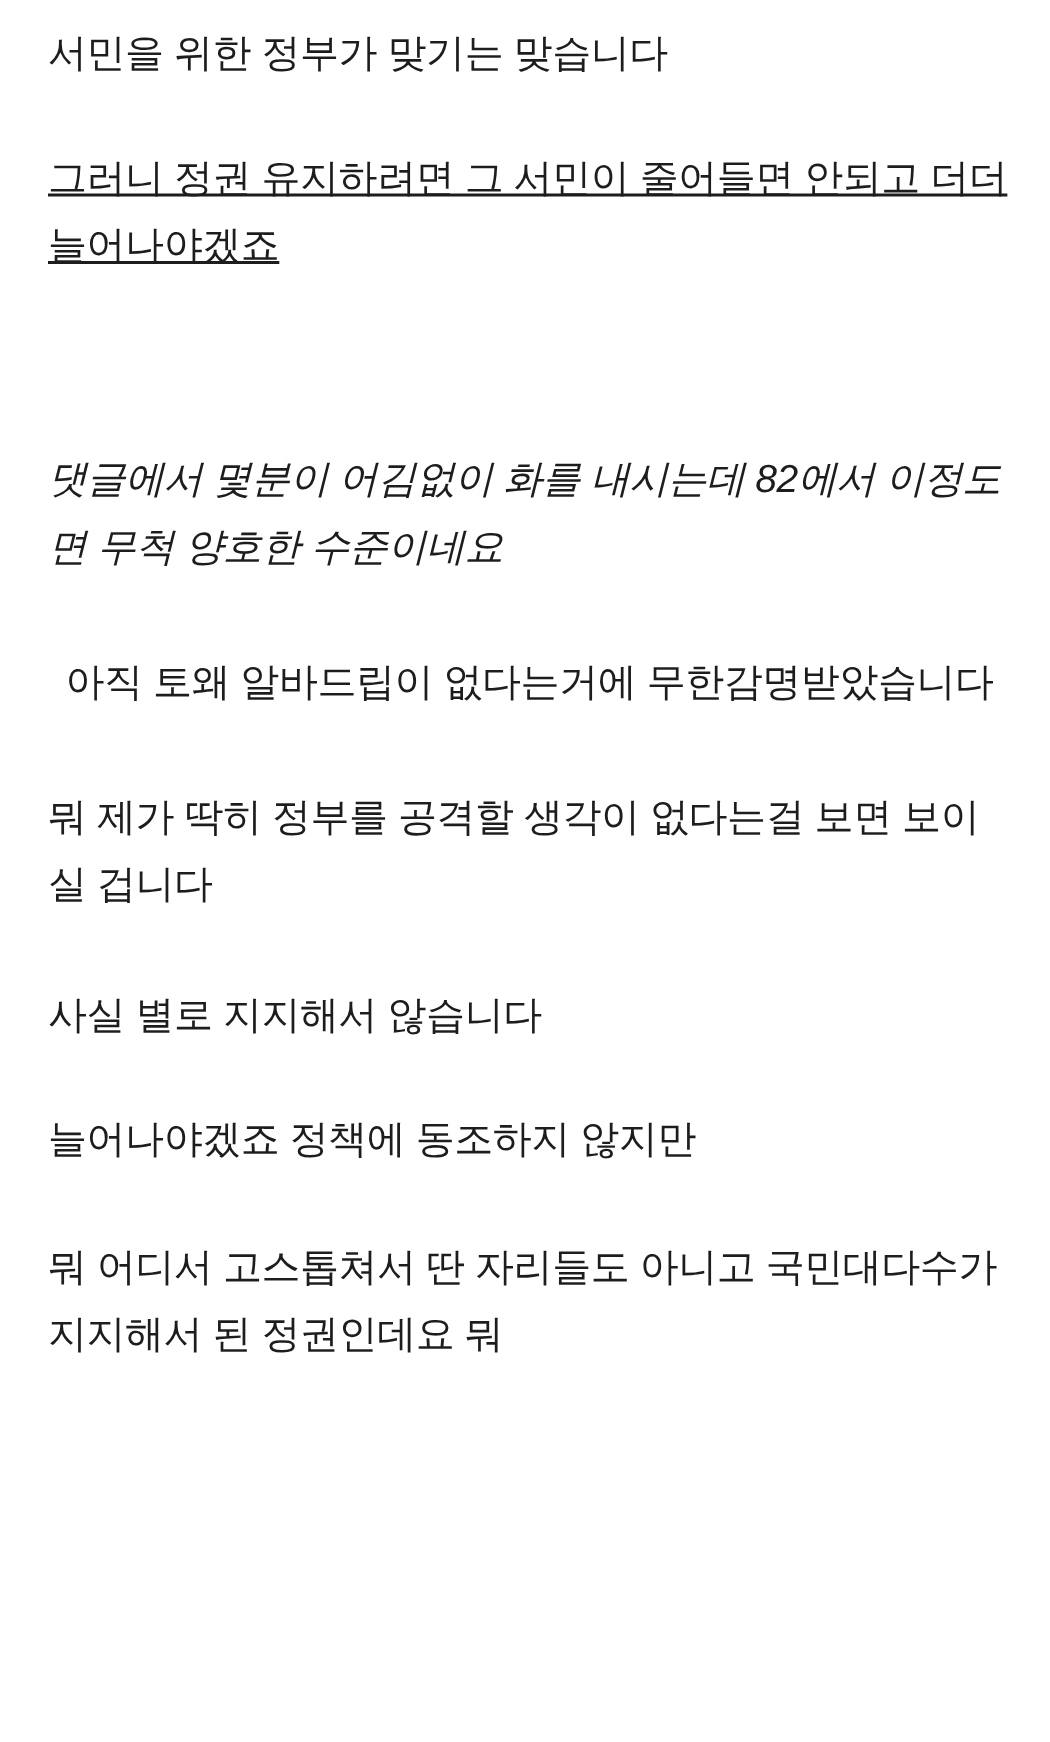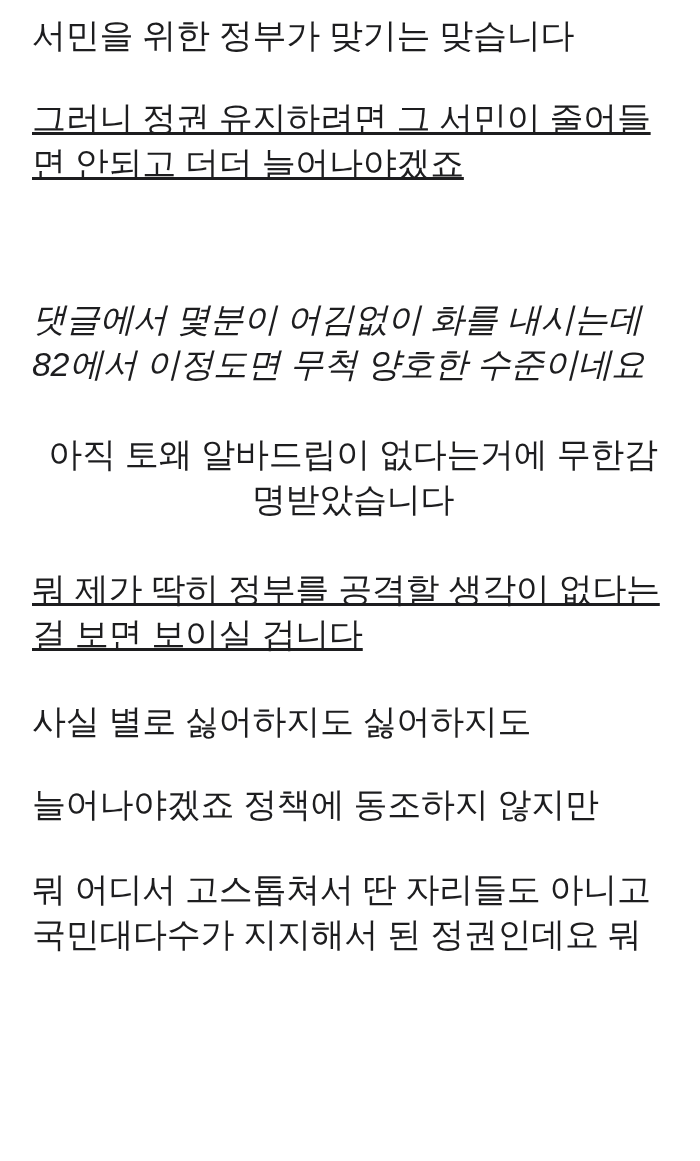--- a/index.html
+++ b/index.html
@@ -15,45 +15,45 @@
   }
   .post-body {
     box-sizing: border-box;
     width: 700px;
     height: 1161px;
     padding: 13px 26px 0 32px;
     background: #ffffff;
   }
   .para {
     margin: 0;
-    font-size: 34px;
+    font-size: 26px;
     line-height: 45px;
     font-weight: 300;
     color: #1d1d1f;
     letter-spacing: -0.3px;
     word-break: normal;
     overflow-wrap: break-word;
   }
   
   .gap-a  { margin-bottom: 38px; }   
   .gap-xl { margin-bottom: 111px; text-decoration: underline; }  
   .gap-lg { margin-bottom: 90px; }   
   .gap-b  { margin-bottom: 45px; font-style: italic; }   
   .gap-c  { margin-bottom: 45px; text-align: center; }   
-  .gap-d  { margin-bottom: 42px; text-decoration: underline; }   
+  .gap-d  { margin-bottom: 42px; }   
   .gap-e  { margin-bottom: 38px; }   
   .gap-f  { margin-bottom: 40px; }   
   .gap-g  { margin-bottom: 45px; }    
 </style>
 </head>
 <body>
 
 <div class="post-body">
   <p class="para gap-a">서민을 위한 정부가 맞기는 맞습니다</p>
   <p class="para gap-xl">그러니 정권 유지하려면 그 서민이 줄어들면 안되고 더더 늘어나야겠죠</p>
   <p class="para gap-b">댓글에서 몇분이 어김없이 화를 내시는데 82에서 이정도면 무척 양호한 수준이네요</p>
   <p class="para gap-c">아직 토왜 알바드립이 없다는거에 무한감명받았습니다</p>
   <p class="para gap-d">뭐 제가 딱히 정부를 공격할 생각이 없다는걸 보면 보이실 겁니다</p>
-  <p class="para gap-e">사실 별로 싫어하지도 싫어하지도</p>
+  <p class="para gap-e">사실 별로 지지해서 않습니다</p>
   <p class="para gap-f">늘어나야겠죠 정책에 동조하지 않지만</p>
   <p class="para gap-g">뭐 어디서 고스톱쳐서 딴 자리들도 아니고 국민대다수가 지지해서 된 정권인데요 뭐</p>
 
 </div>
 
 </body></html>

